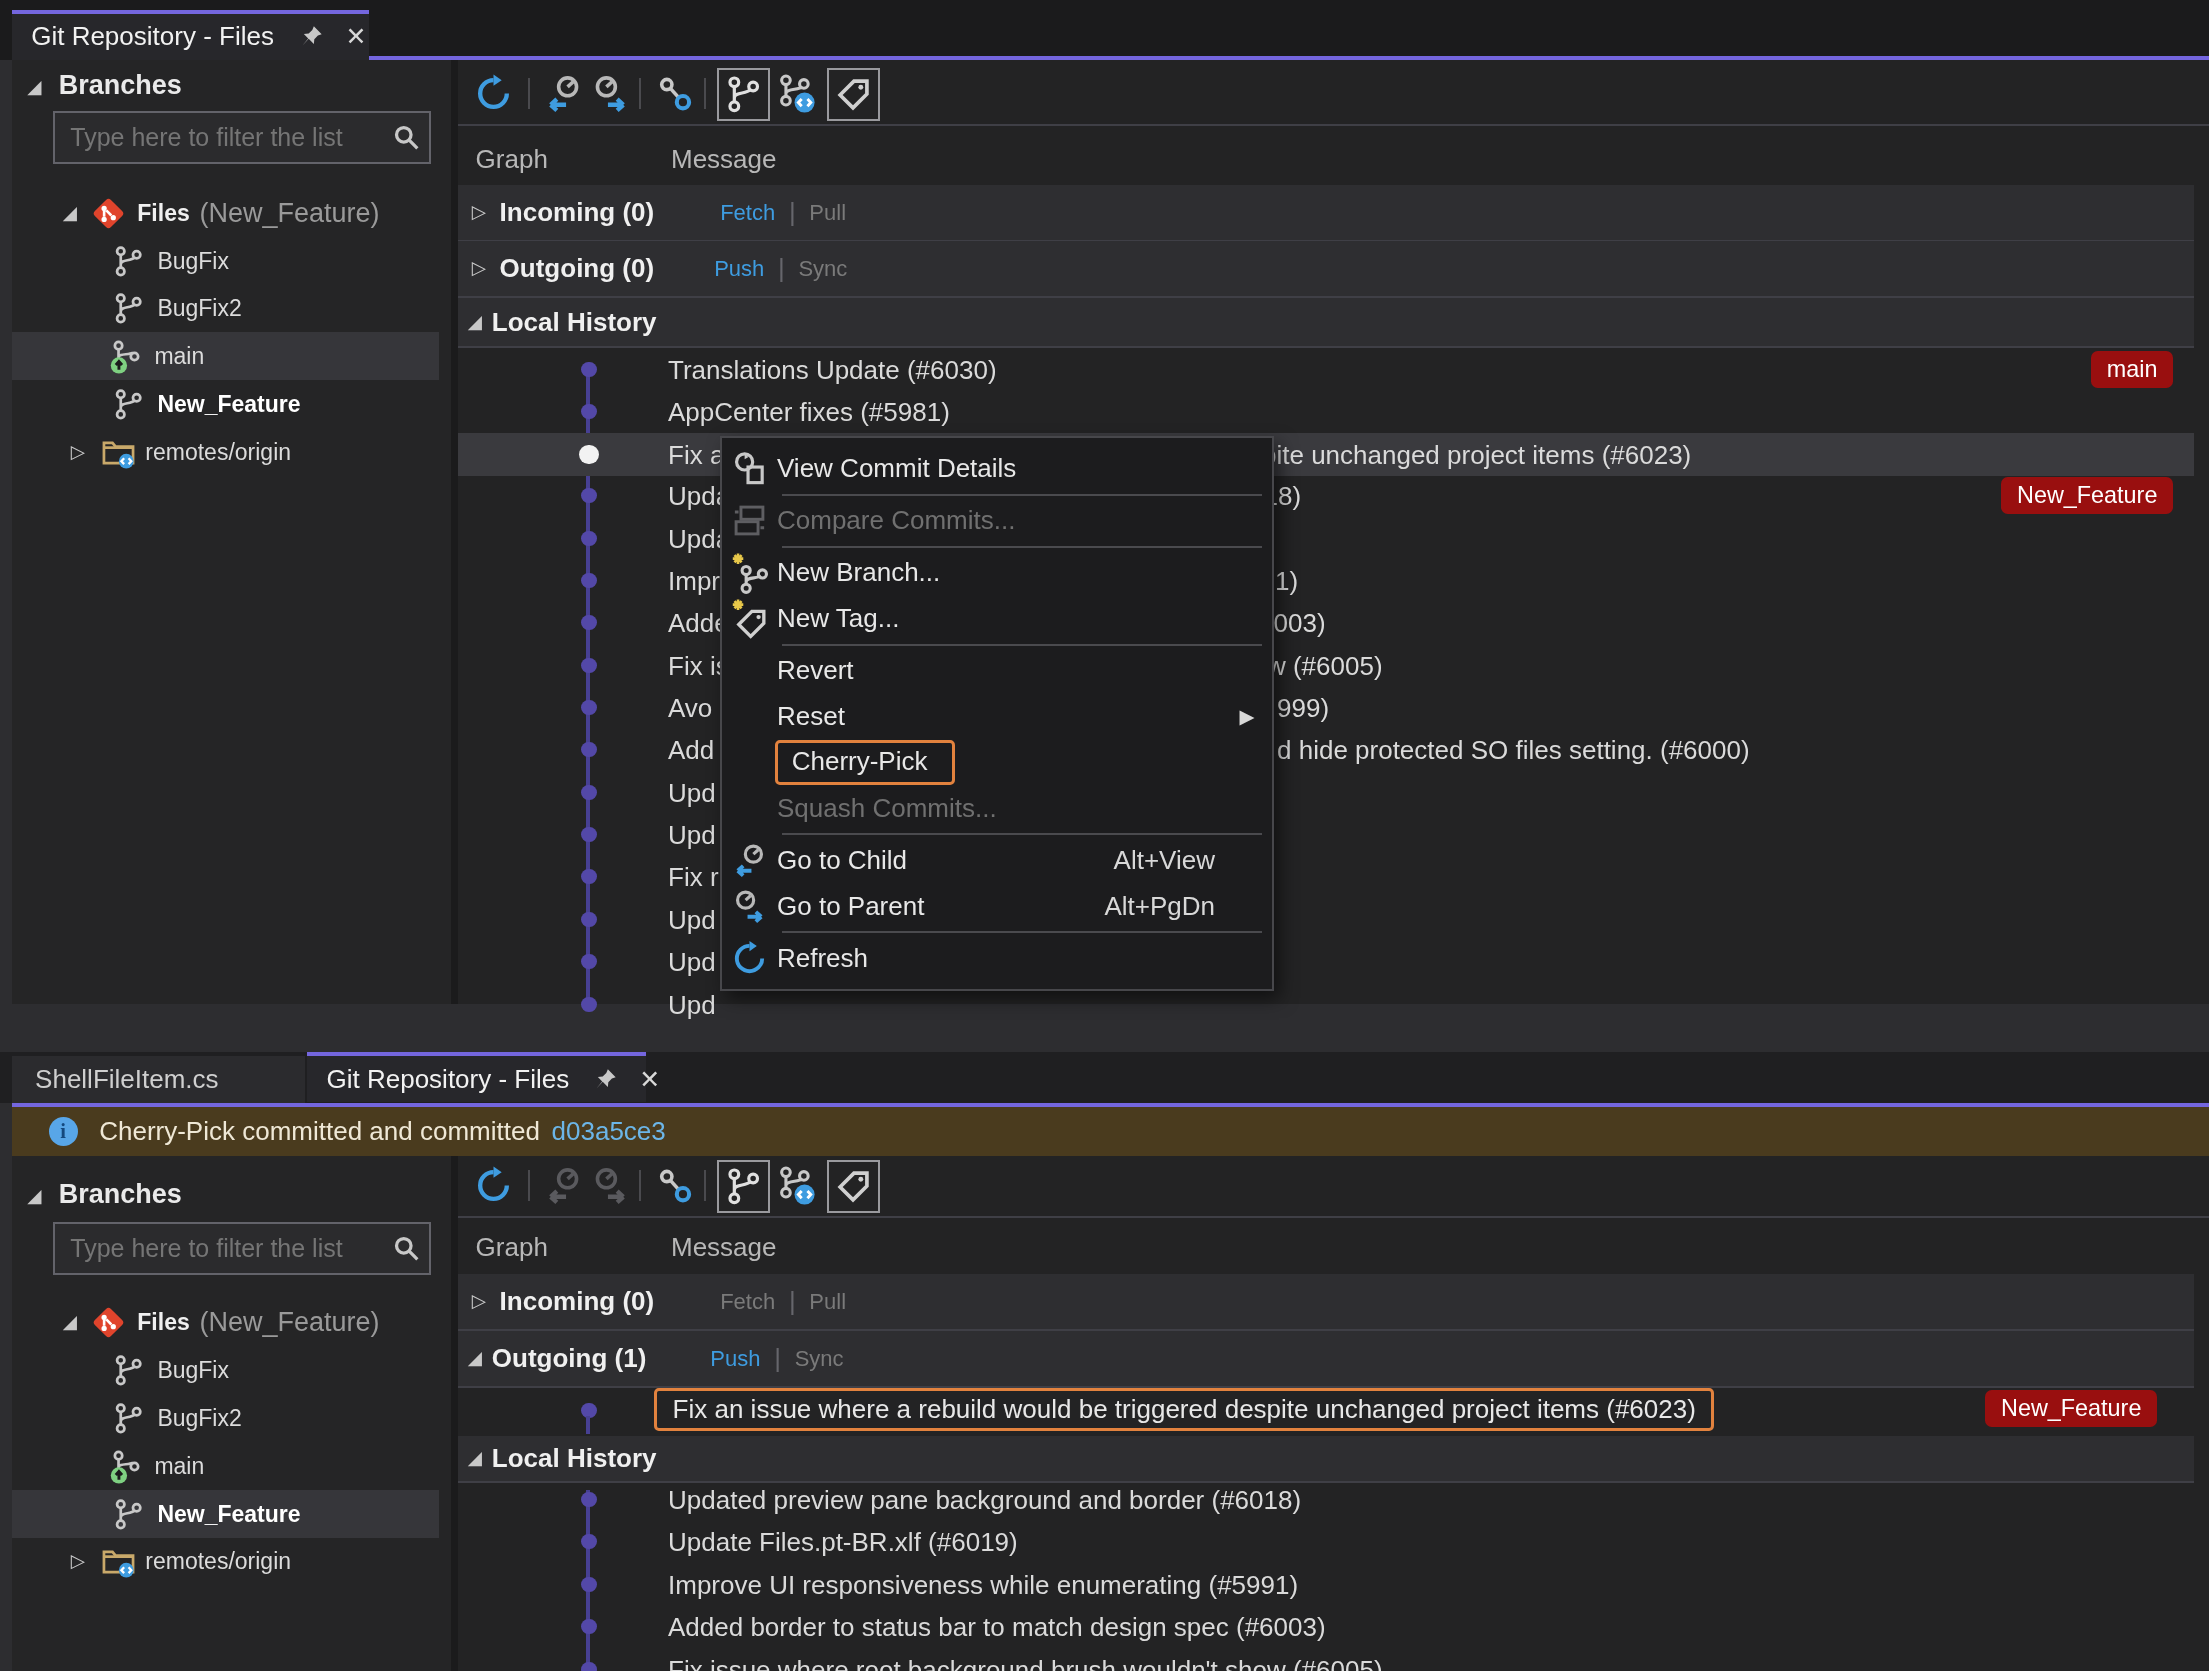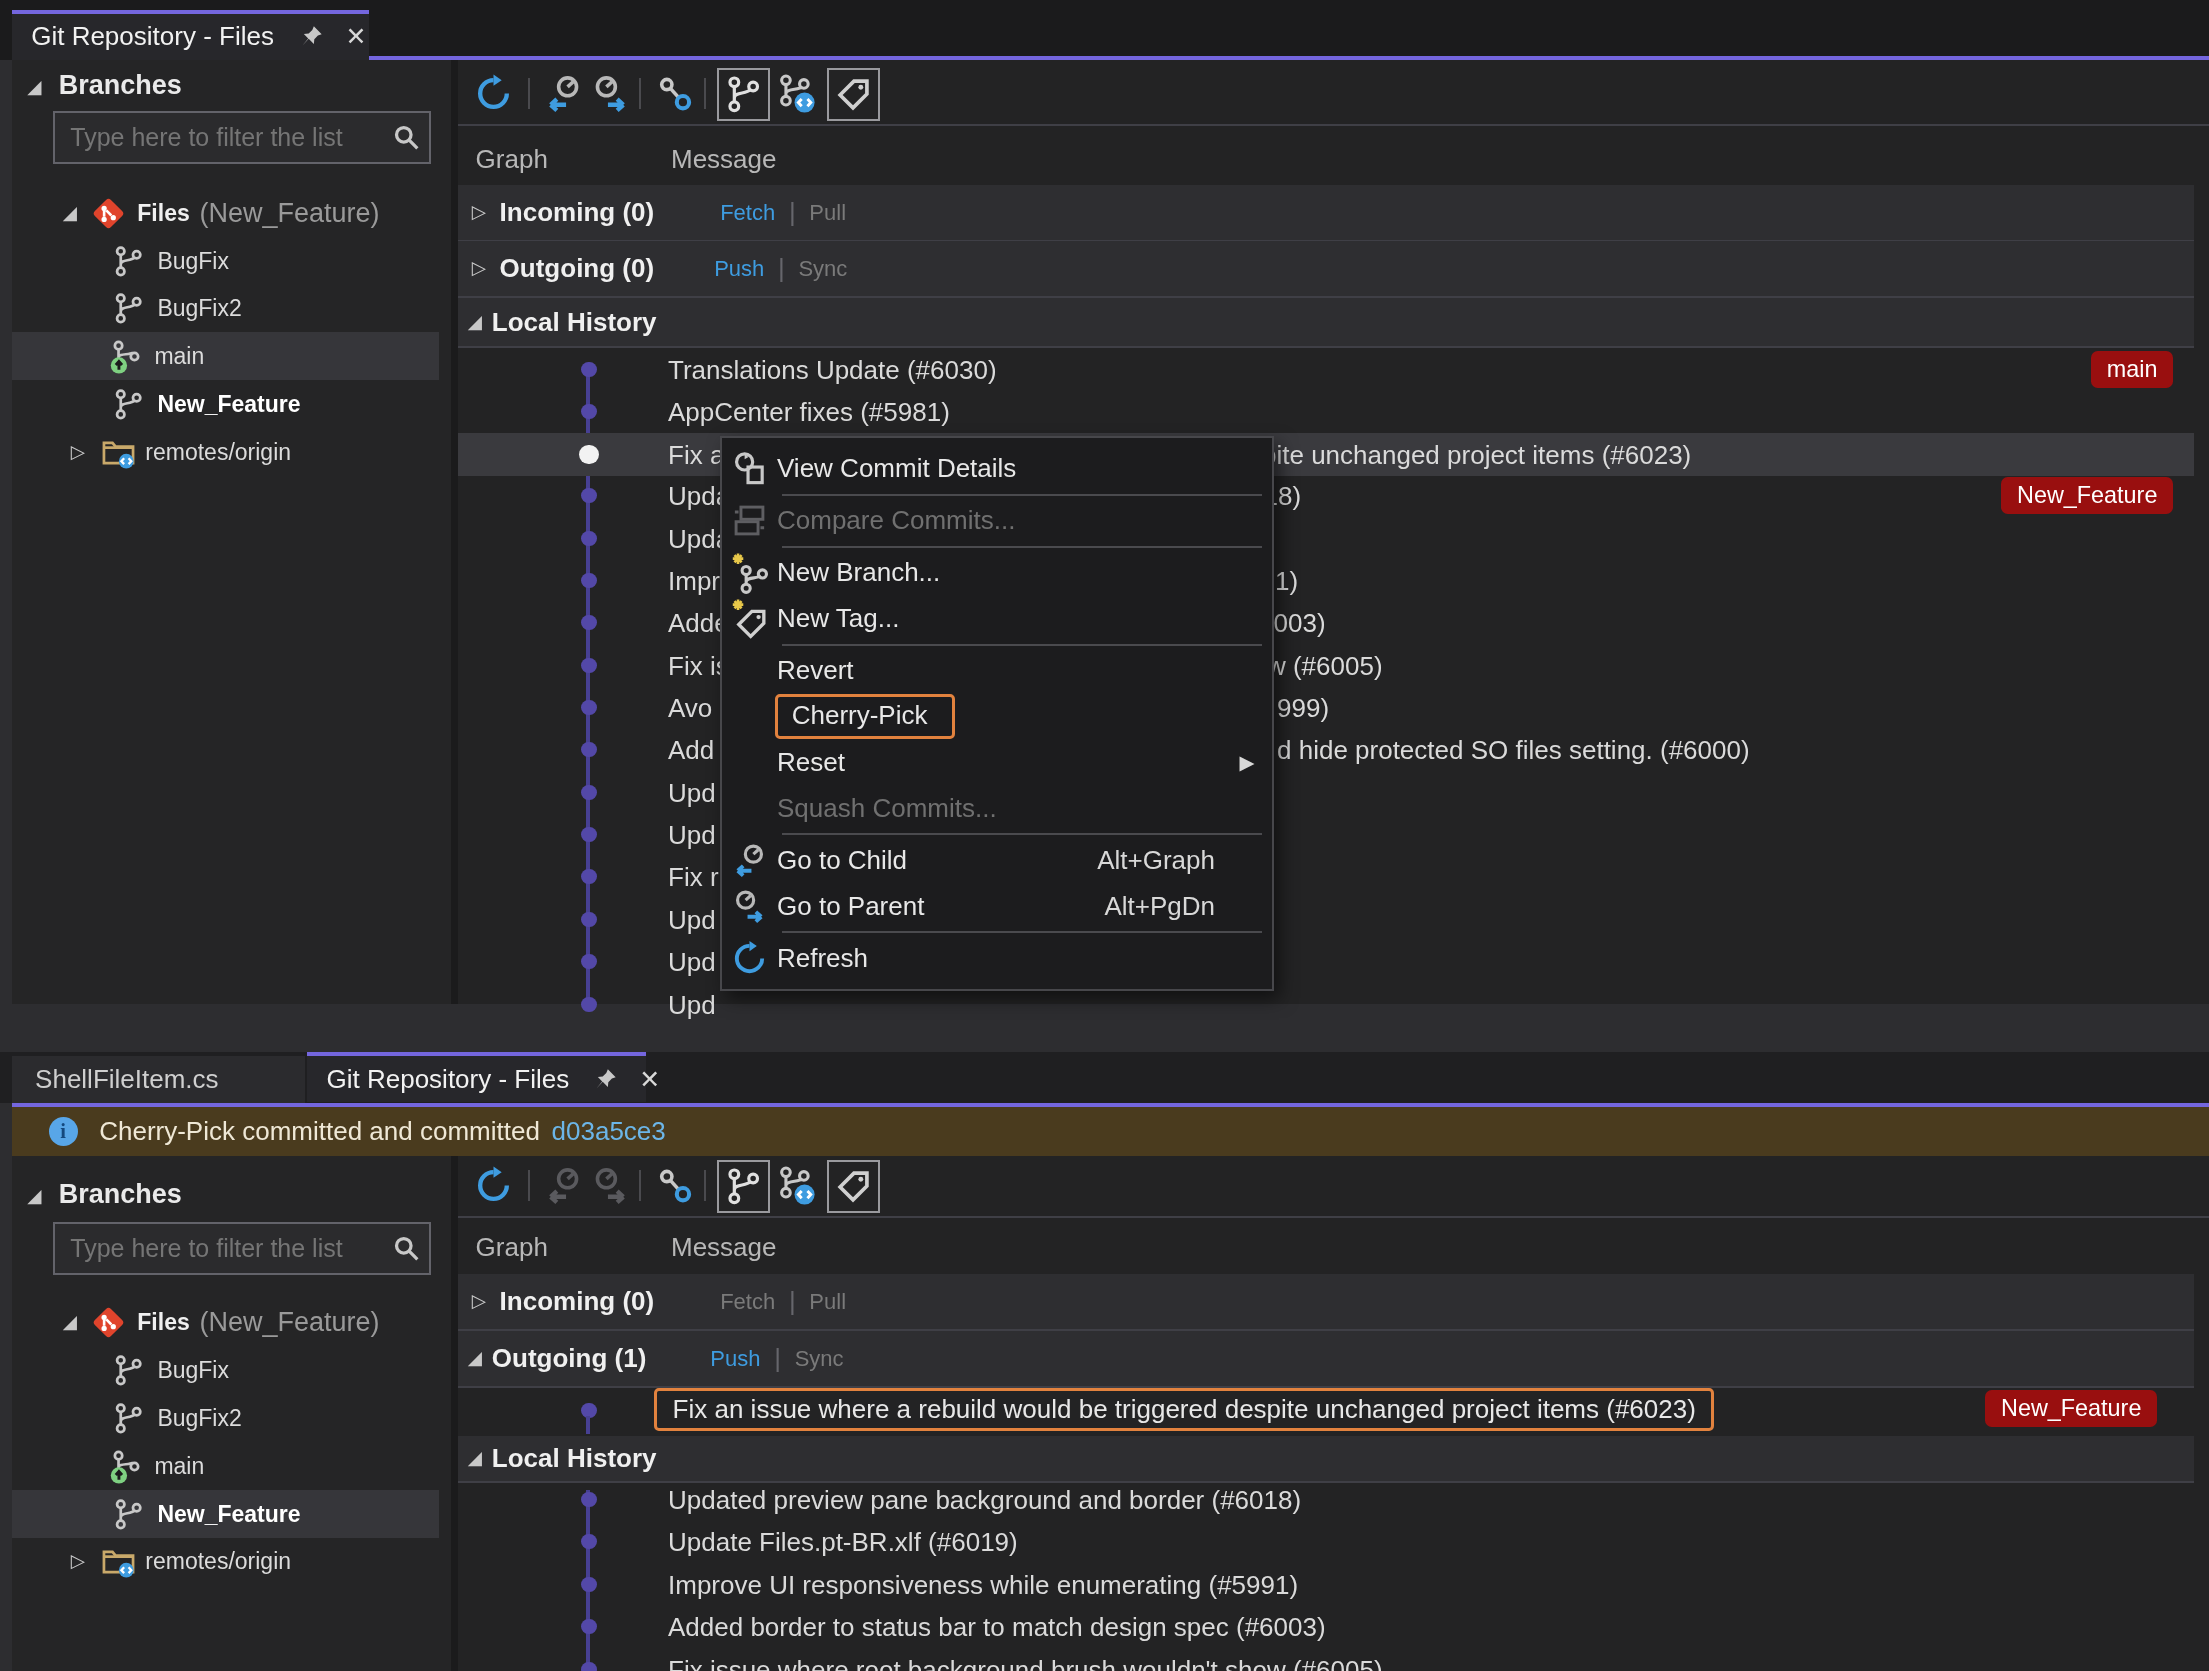--- a/index.html
+++ b/index.html
@@ -365,46 +365,46 @@
     </div>
     <div class="msep">
         <div class="ln"></div>
       </div>
     <div class="mi">
       <span class="ic"></span>
       <span class="ml">Revert</span>
     </div>
     <div class="mi">
       <span class="ic"></span>
+      <span class="ml">Reset</span>
+      <span style="position:absolute;right:17.6px;color:#d8d8d8;font-size:19.5px;font-family:'DejaVu Sans',sans-serif;">▶</span>
+    </div>
+    <div class="mi">
+      <span class="ic"></span>
       <span class="annot" style="margin-left:-2px;padding:2.9px 25px 4.9px 13.7px;">
         <span class="ml" style="margin-left:0;">Cherry-Pick</span>
       </span>
-    </div>
-    <div class="mi">
-      <span class="ic"></span>
-      <span class="ml">Reset</span>
-      <span style="position:absolute;right:17.6px;color:#d8d8d8;font-size:19.5px;font-family:'DejaVu Sans',sans-serif;">▶</span>
     </div>
     <div class="mi dis">
       <span class="ic"></span>
       <span class="ml">Squash Commits...</span>
     </div>
     <div class="msep">
         <div class="ln"></div>
       </div>
     <div class="mi">
       <span class="ic">
         <svg width="39" height="39" viewBox="0 0 16 16">
             <circle cx="9.6" cy="5.4" r="3.3" fill="none" stroke="#b8b8b8" stroke-width="1.3"></circle>
             <path d="M9.6 5.4l2-1.8" stroke="#b8b8b8" stroke-width="1.3"></path>
             <path d="M8.8 12.2H3.2M3.2 12.2l2.2-2M3.2 12.2l2.2 2" stroke="#3e9ce0" stroke-width="1.6" fill="none"></path>
           </svg>
       </span>
       <span class="ml">Go to Child</span>
-      <span class="sc">Alt+Graph</span>
+      <span class="sc">Alt+View</span>
     </div>
     <div class="mi">
       <span class="ic">
         <svg width="39" height="39" viewBox="0 0 16 16">
             <circle cx="6.4" cy="5.4" r="3.3" fill="none" stroke="#b8b8b8" stroke-width="1.3"></circle>
             <path d="M6.4 5.4l2-1.8" stroke="#b8b8b8" stroke-width="1.3"></path>
             <path d="M7.2 12.2h5.6M12.8 12.2l-2.2-2M12.8 12.2l-2.2 2" stroke="#3e9ce0" stroke-width="1.6" fill="none"></path>
           </svg>
       </span>
       <span class="ml">Go to Parent</span>

